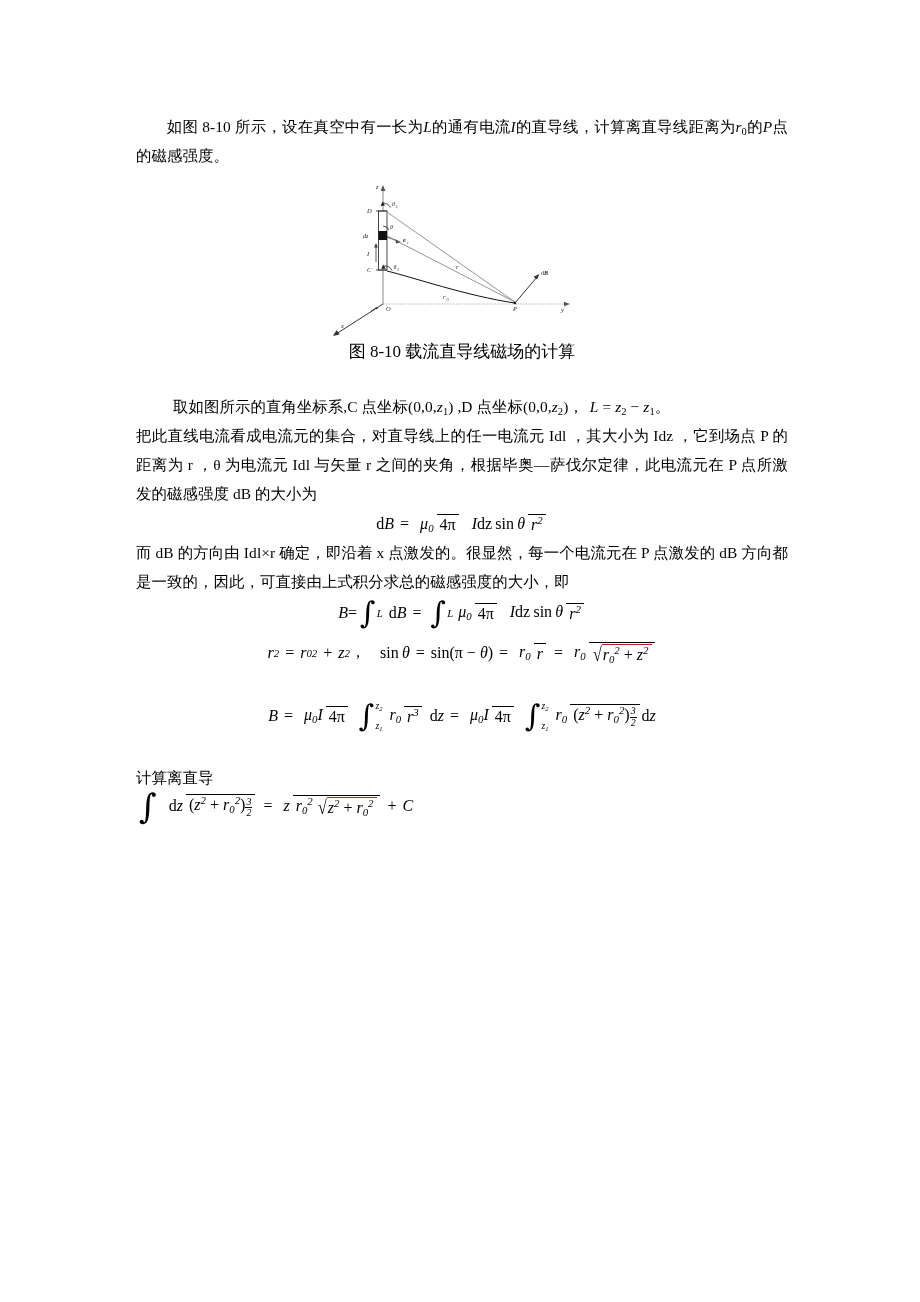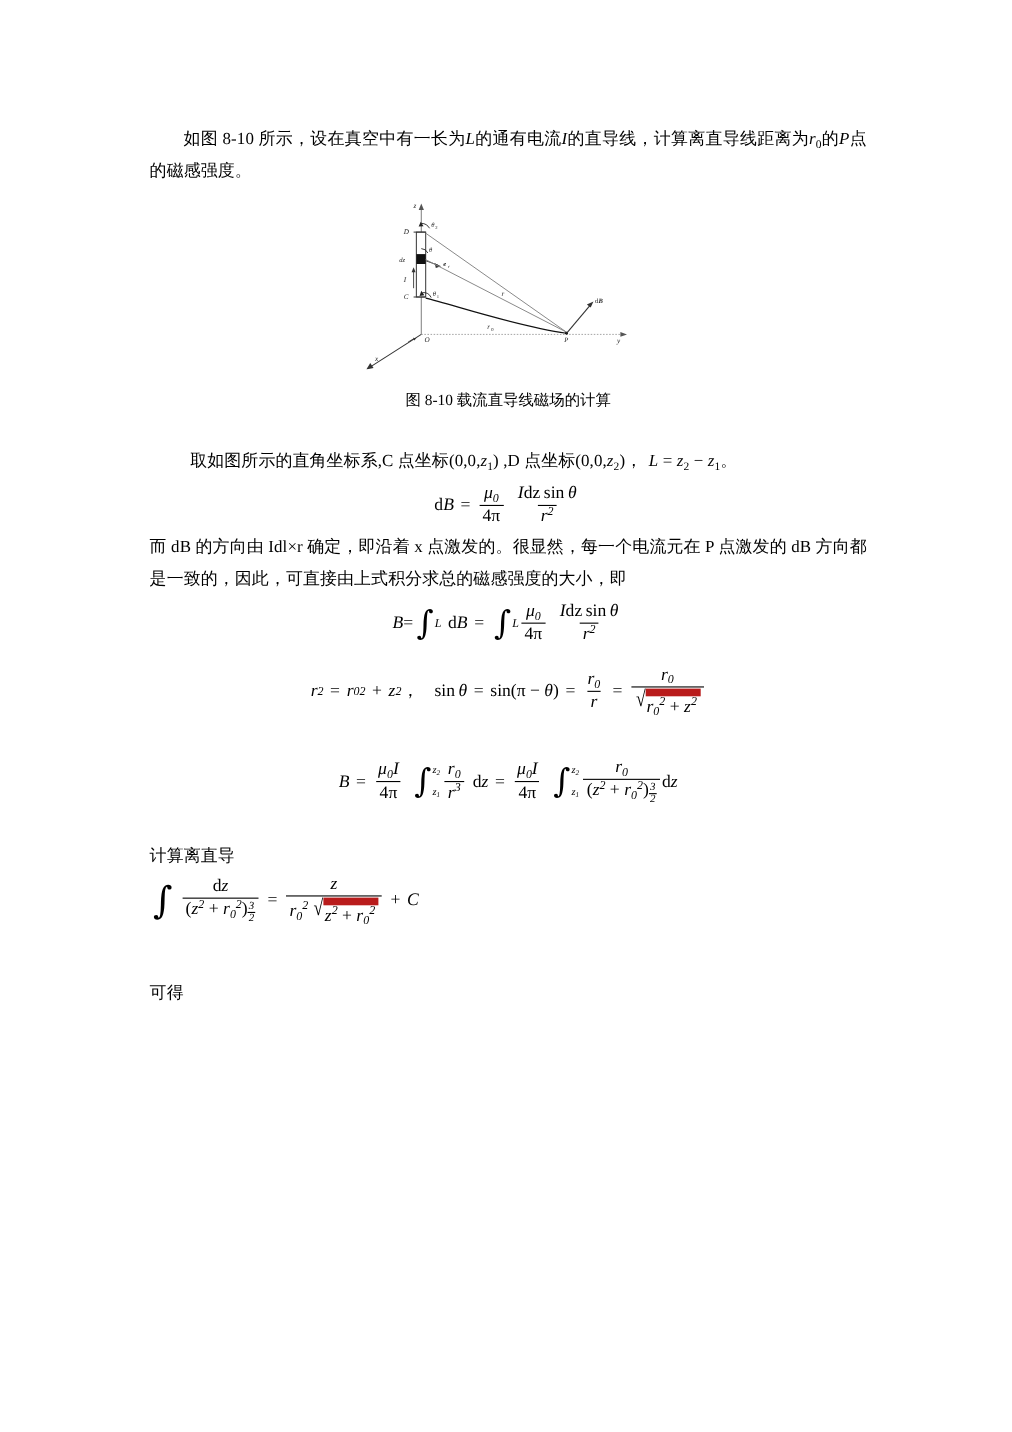--- a/index.html
+++ b/index.html
@@ -49,43 +49,42 @@
     margin: 6px 0 0 0;
     text-align: center;
   }
   .figure-box {
     display: inline-block;
     position: relative;
     width: 260px;
     height: 160px;
   }
   .fig-caption {
-    font-size: 14px;
+    font-size: 17px;
     text-align: center;
-    margin-top: 12px;
     line-height: 24px;
   }
 
   
   .math-center {
     text-align: center;
     margin: 6px 0 4px 0;
   }
   .math {
     display: inline-block;
     font-family: "Liberation Serif", "DejaVu Serif", serif;
     font-size: 16px;
     font-style: italic;
     white-space: nowrap;
   }
   .math .rm { font-style: normal; }
   .row { display: inline-flex; align-items: center; vertical-align: middle; }
   .frac {
     display: inline-flex;
-    flex-direction: column;
+    flex-direction: row;
     align-items: center;
     vertical-align: middle;
     margin: 0 2px;
   }
   .frac > .num { padding: 0 3px 1px 3px; }
   .frac > .den { padding: 1px 3px 0 3px; border-top: 1px solid #000; }
   .intg {
     font-size: 30px;
     font-style: normal;
     line-height: 0.6;
@@ -112,21 +111,21 @@
     vertical-align: middle;
   }
   .radical .sign {
     font-size: 20px;
     font-style: normal;
     line-height: 1;
     transform: scaleX(0.8);
     margin-right: -1px;
   }
   .radical .rad-body {
-    border-top: 7px solid #b91c1c;
+    border-top: 1px solid #b91c1c;
     padding: 1px 3px 0 1px;
   }
   .sfrac {
     display: inline-flex;
     flex-direction: column;
     align-items: center;
     font-size: 0.62em;
     vertical-align: 0.55em;
     line-height: 1.05;
   }
@@ -227,20 +226,21 @@
     </div>
     <div class="fig-caption">图 8-10 载流直导线磁场的计算</div>
   </div>
 
   <div class="gap-lg"></div>
 
   <div class="para" style="text-indent:2.4em;">
     <span>取如图所示的直角坐标系,C 点坐标(0,0,</span><span class="i">z</span><sub>1</sub><span>) ,D 点坐标(0,0,</span><span class="i">z</span><sub>2</sub><span>)，</span><span class="spacer-sm"></span><span class="i">L</span> <span>=</span> <span class="i">z</span><sub>2</sub> <span>−</span> <span class="i">z</span><sub>1</sub><span>。</span>
   </div>
 
+  <div class="para">把此直线电流看成电流元的集合，对直导线上的任一电流元 Idl ，其大小为 Idz ，它到场点 P 的距离为 r ，θ 为电流元 Idl 与矢量 r 之间的夹角，根据毕奥—萨伐尔定律，此电流元在 P 点所激发的磁感强度 dB 的大小为</div>
 
   <div class="math-center">
     <span class="math">
       <span class="row">
         <span class="rm">d</span>
             <span>B</span>
         <span class="spacer-sm"></span>
             <span class="rm">=</span>
             <span class="spacer-sm"></span>
         <span class="frac">
@@ -408,16 +408,15 @@
             <span class="rm">+</span>
             <span class="spacer-sm"></span>
             <span>C</span>
       </span>
     </span>
   </div>
 
   <div class="gap-lg"></div>
   <div class="gap-md"></div>
 
-  <div class="para">可得</div>
 
 </div>
 </div>
 
 </body></html>

